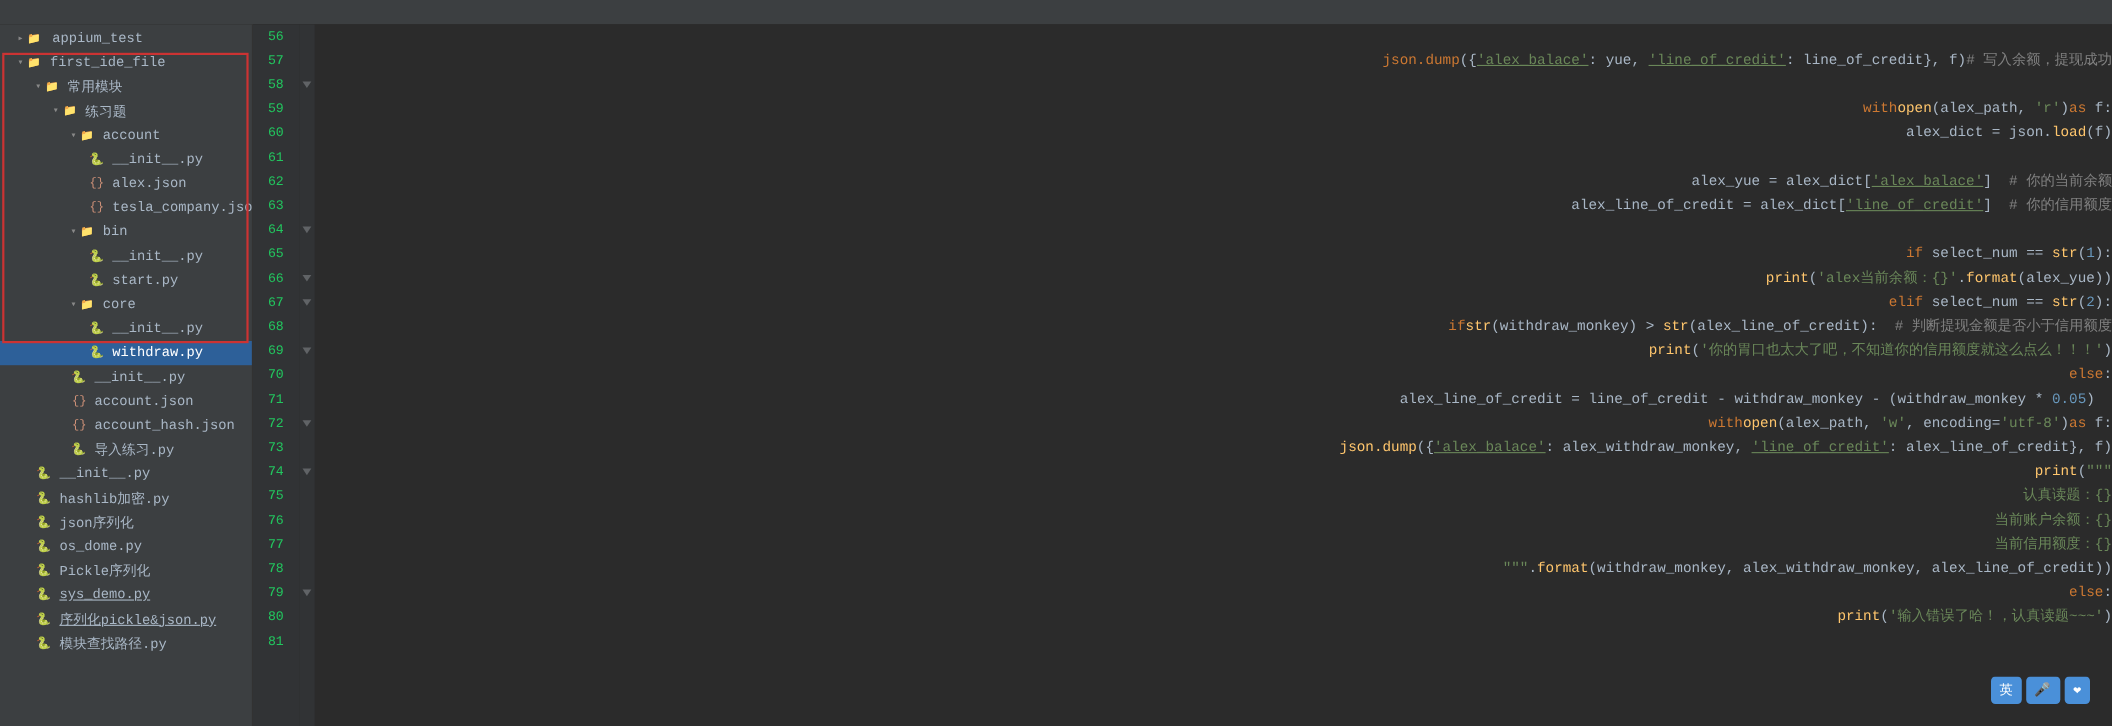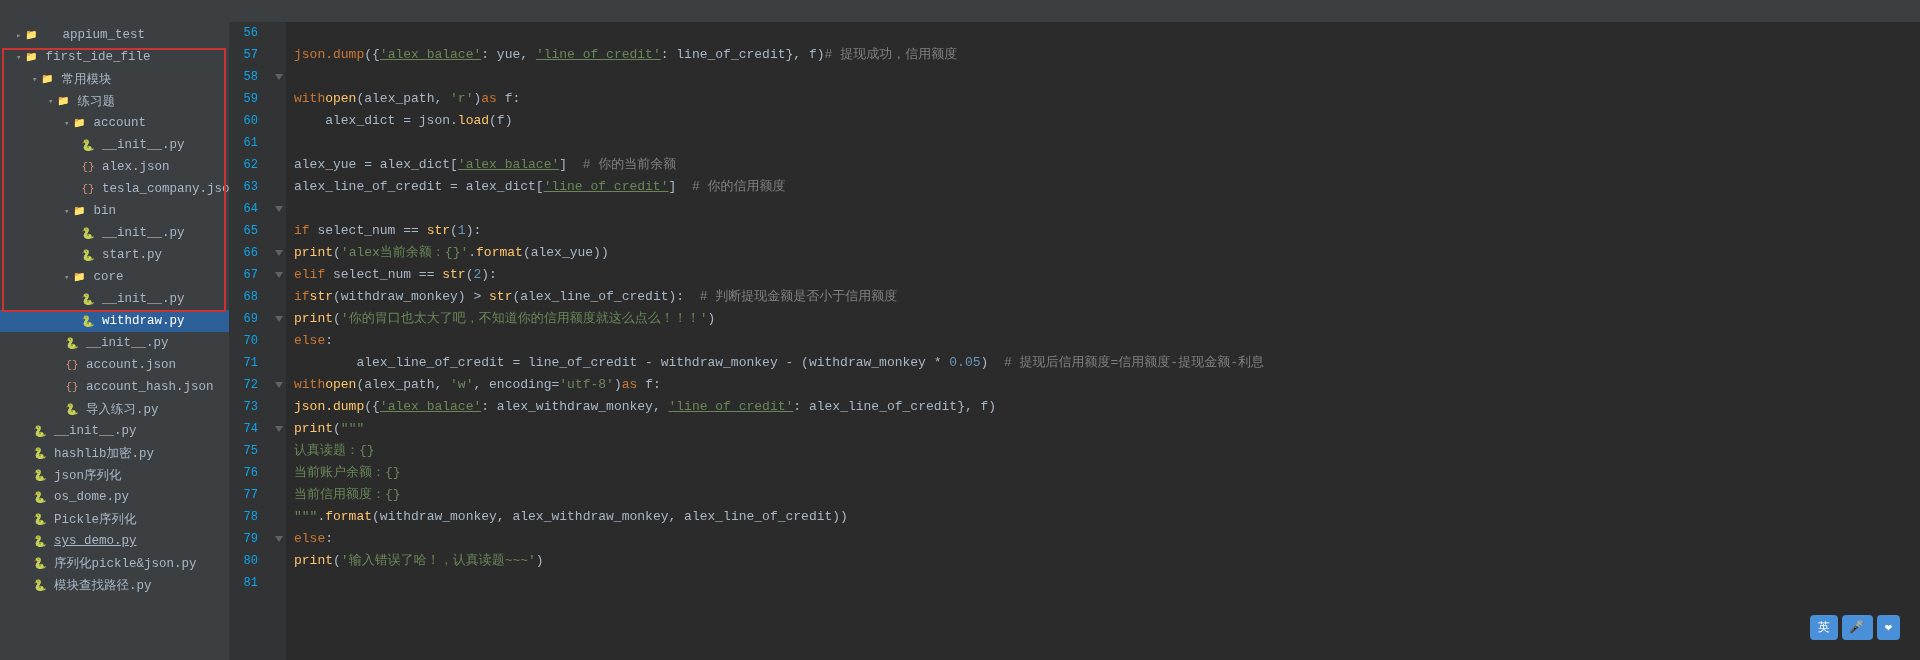--- a/index.html
+++ b/index.html
@@ -96,21 +96,21 @@
     .editor-area {
       flex: 1;
       display: flex;
       overflow: hidden;
       background: #2b2b2b;
     }
 
     .line-numbers {
       width: 42px;
       background: #313335;
-      color: #0ea5e9;
+      color: #22c55e;
       text-align: right;
       padding-right: 8px;
       padding-top: 0;
       font-size: 13px;
       line-height: 22px;
       flex-shrink: 0;
       user-select: none;
       overflow: hidden;
     }
 
@@ -149,20 +149,21 @@
     .code-content::-webkit-scrollbar { height: 8px; }
     .code-content::-webkit-scrollbar-track { background: #3c3f41; }
     .code-content::-webkit-scrollbar-thumb { background: #555; }
 
     .code-line {
       height: 22px;
       display: flex;
       align-items: center;
       white-space: pre;
       font-size: 13px;
+      justify-content: flex-end;
     }
 
     
     .kw { color: #cc7832; }        
     .fn { color: #ffc66d; }        
     .str { color: #6a8759; }       
     .num { color: #6897bb; }       
     .comment { color: #808080; }   
     .key-str { color: #6a8759; text-decoration: underline; }
     .paren { color: #a9b7c6; }
@@ -200,21 +201,21 @@
 
   <div class="sidebar">
     <div class="sidebar-content">
 
       <div class="red-box" style="top: 24px; height: 264px;"></div>
 
       <div id="tree-container">
           <div class="tree-item" style="padding-left: 16px;">
             <span class="arrow">▸</span>
                 <span class="tree-icon folder-icon">📁</span>
-            <span style="margin-left:20px;">appium_test</span>
+            <span style="margin-left:5px;">appium_test</span>
           </div>
           <div class="tree-item" style="padding-left: 16px;">
             <span class="arrow">▾</span>
                 <span class="tree-icon folder-icon">📁</span>
             <span style="margin-left:3px;">first_ide_file</span>
           </div>
           <div class="tree-item" style="padding-left: 32px;">
             <span class="arrow">▾</span>
                 <span class="tree-icon folder-icon">📁</span>
             <span style="margin-left:3px;">常用模块</span>
@@ -302,21 +303,21 @@
           <div class="tree-item" style="padding-left: 32px;">
             <span class="tree-icon py-icon" style="font-size:11px;color:#4ec9b0;font-weight:bold;">🐍</span>
             <span style="margin-left:3px;">Pickle序列化</span>
           </div>
           <div class="tree-item" style="padding-left: 32px;">
             <span class="tree-icon py-icon" style="font-size:11px;color:#4ec9b0;font-weight:bold;">🐍</span>
             <span style="margin-left:3px;text-decoration:underline;">sys_demo.py</span>
           </div>
           <div class="tree-item" style="padding-left: 32px;">
             <span class="tree-icon py-icon" style="font-size:11px;color:#4ec9b0;font-weight:bold;">🐍</span>
-            <span style="margin-left:3px;">序列化pickle&amp;json.py</span>
+            <span style="margin-left:3px;text-decoration:underline;">序列化pickle&amp;json.py</span>
           </div>
           <div class="tree-item" style="padding-left: 32px;">
             <span class="tree-icon py-icon" style="font-size:11px;color:#4ec9b0;font-weight:bold;">🐍</span>
             <span style="margin-left:3px;">模块查找路径.py</span>
           </div>
         </div>
     </div>
   </div>
 
   <div class="editor-area">
@@ -406,35 +407,35 @@
           <svg width="10" height="10" viewBox="0 0 10 10">
             <polygon points="5,8 1,2 9,2" fill="#606366"></polygon>
           </svg>
         </div>
         <div class="gutter-cell"></div>
         <div class="gutter-cell"></div>
       </div>
 
     <div class="code-content" id="code-content">
         <div class="code-line"></div>
-        <div class="code-line">    <span class="kw">json.dump</span>(<span class="paren">{</span><span class="key-str">'alex_balace'</span>: yue, <span class="key-str">'line_of_credit'</span>: line_of_credit<span class="paren">}</span>, f<span class="paren">)</span>  <span class="comment"># 提现成功，信用额度</span></div>
+        <div class="code-line">    <span class="kw">json.dump</span>(<span class="paren">{</span><span class="key-str">'alex_balace'</span>: yue, <span class="key-str">'line_of_credit'</span>: line_of_credit<span class="paren">}</span>, f<span class="paren">)</span>  <span class="comment"># 写入余额，提现成功</span></div>
         <div class="code-line"></div>
         <div class="code-line"><span class="kw">with</span> <span class="fn">open</span>(alex_path, <span class="str">'r'</span>)<span class="kw">as</span> f:</div>
         <div class="code-line">    alex_dict = json.<span class="fn">load</span>(f)</div>
         <div class="code-line"></div>
         <div class="code-line">alex_yue = alex_dict[<span class="key-str">'alex_balace'</span>]  <span class="comment"># 你的当前余额</span></div>
         <div class="code-line">alex_line_of_credit = alex_dict[<span class="key-str">'line_of_credit'</span>]  <span class="comment"># 你的信用额度</span></div>
         <div class="code-line"></div>
         <div class="code-line"><span class="kw">if</span> select_num == <span class="fn">str</span>(<span class="num">1</span>):</div>
         <div class="code-line">    <span class="fn">print</span>(<span class="str">'alex当前余额：{}'</span>.<span class="fn">format</span>(alex_yue))</div>
         <div class="code-line"><span class="kw">elif</span> select_num == <span class="fn">str</span>(<span class="num">2</span>):</div>
         <div class="code-line">    <span class="kw">if</span> <span class="fn">str</span>(withdraw_monkey) &gt; <span class="fn">str</span>(alex_line_of_credit):  <span class="comment"># 判断提现金额是否小于信用额度</span></div>
         <div class="code-line">        <span class="fn">print</span>(<span class="str">'你的胃口也太大了吧，不知道你的信用额度就这么点么！！！'</span>)</div>
         <div class="code-line">    <span class="kw">else</span>:</div>
-        <div class="code-line">        alex_line_of_credit = line_of_credit - withdraw_monkey - (withdraw_monkey * <span class="num">0.05</span>)  <span class="comment"># 提现后信用额度=信用额度-提现金额-利息</span></div>
+        <div class="code-line">        alex_line_of_credit = line_of_credit - withdraw_monkey - (withdraw_monkey * <span class="num">0.05</span>)  </div>
         <div class="code-line">        <span class="kw">with</span> <span class="fn">open</span>(alex_path, <span class="str">'w'</span>, encoding=<span class="str">'utf-8'</span>)<span class="kw">as</span> f:</div>
         <div class="code-line">            <span class="fn">json.dump</span>(<span class="paren">{</span><span class="key-str">'alex_balace'</span>: alex_withdraw_monkey, <span class="key-str">'line_of_credit'</span>: alex_line_of_credit<span class="paren">}</span>, f)</div>
         <div class="code-line">    <span class="fn">print</span>(<span class="str">"""</span></div>
         <div class="code-line">        <span class="str">认真读题：{}</span></div>
         <div class="code-line">        <span class="str">当前账户余额：{}</span></div>
         <div class="code-line">        <span class="str">当前信用额度：{}</span></div>
         <div class="code-line">        <span class="str">"""</span>.<span class="fn">format</span>(withdraw_monkey, alex_withdraw_monkey, alex_line_of_credit))</div>
         <div class="code-line"><span class="kw">else</span>:</div>
         <div class="code-line">    <span class="fn">print</span>(<span class="str">'输入错误了哈！，认真读题~~~'</span>)</div>
       </div>

